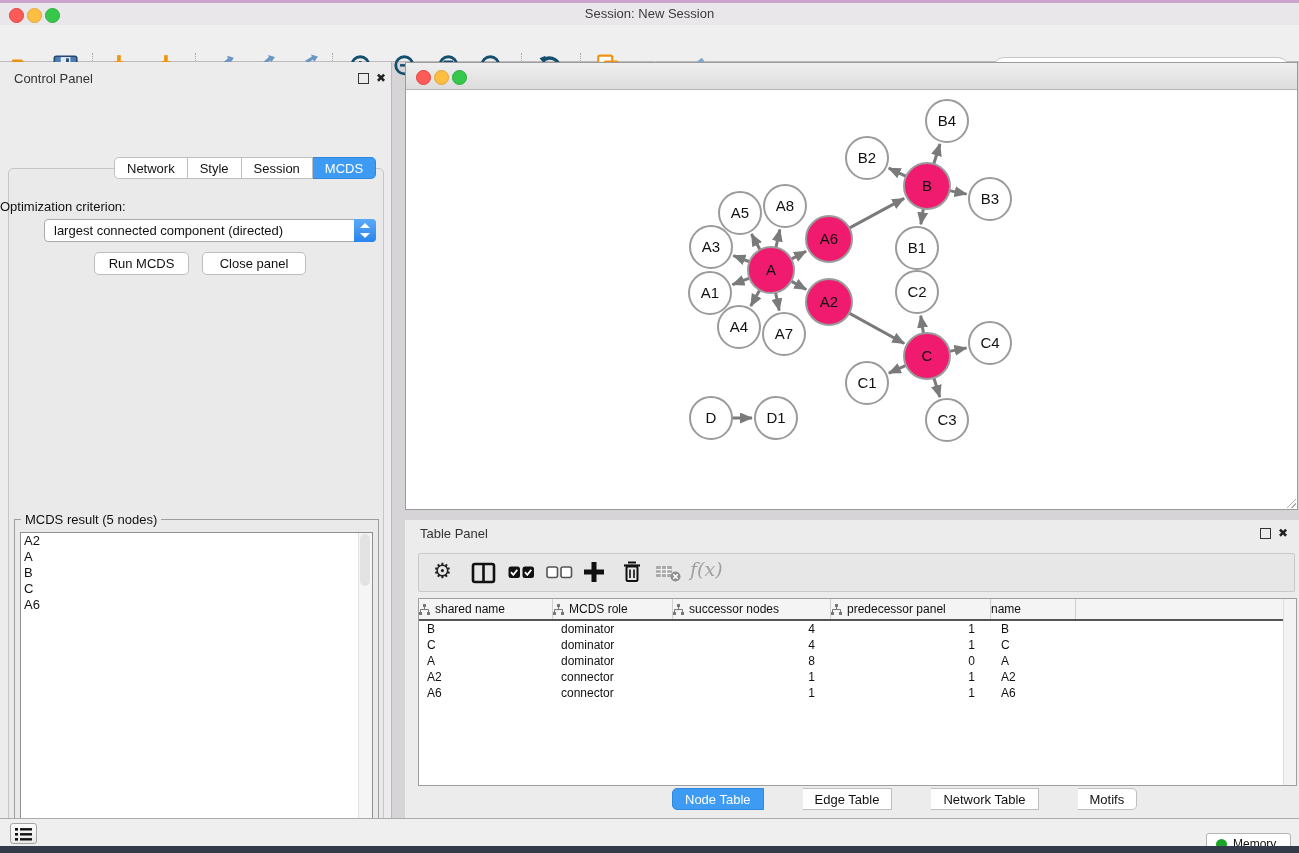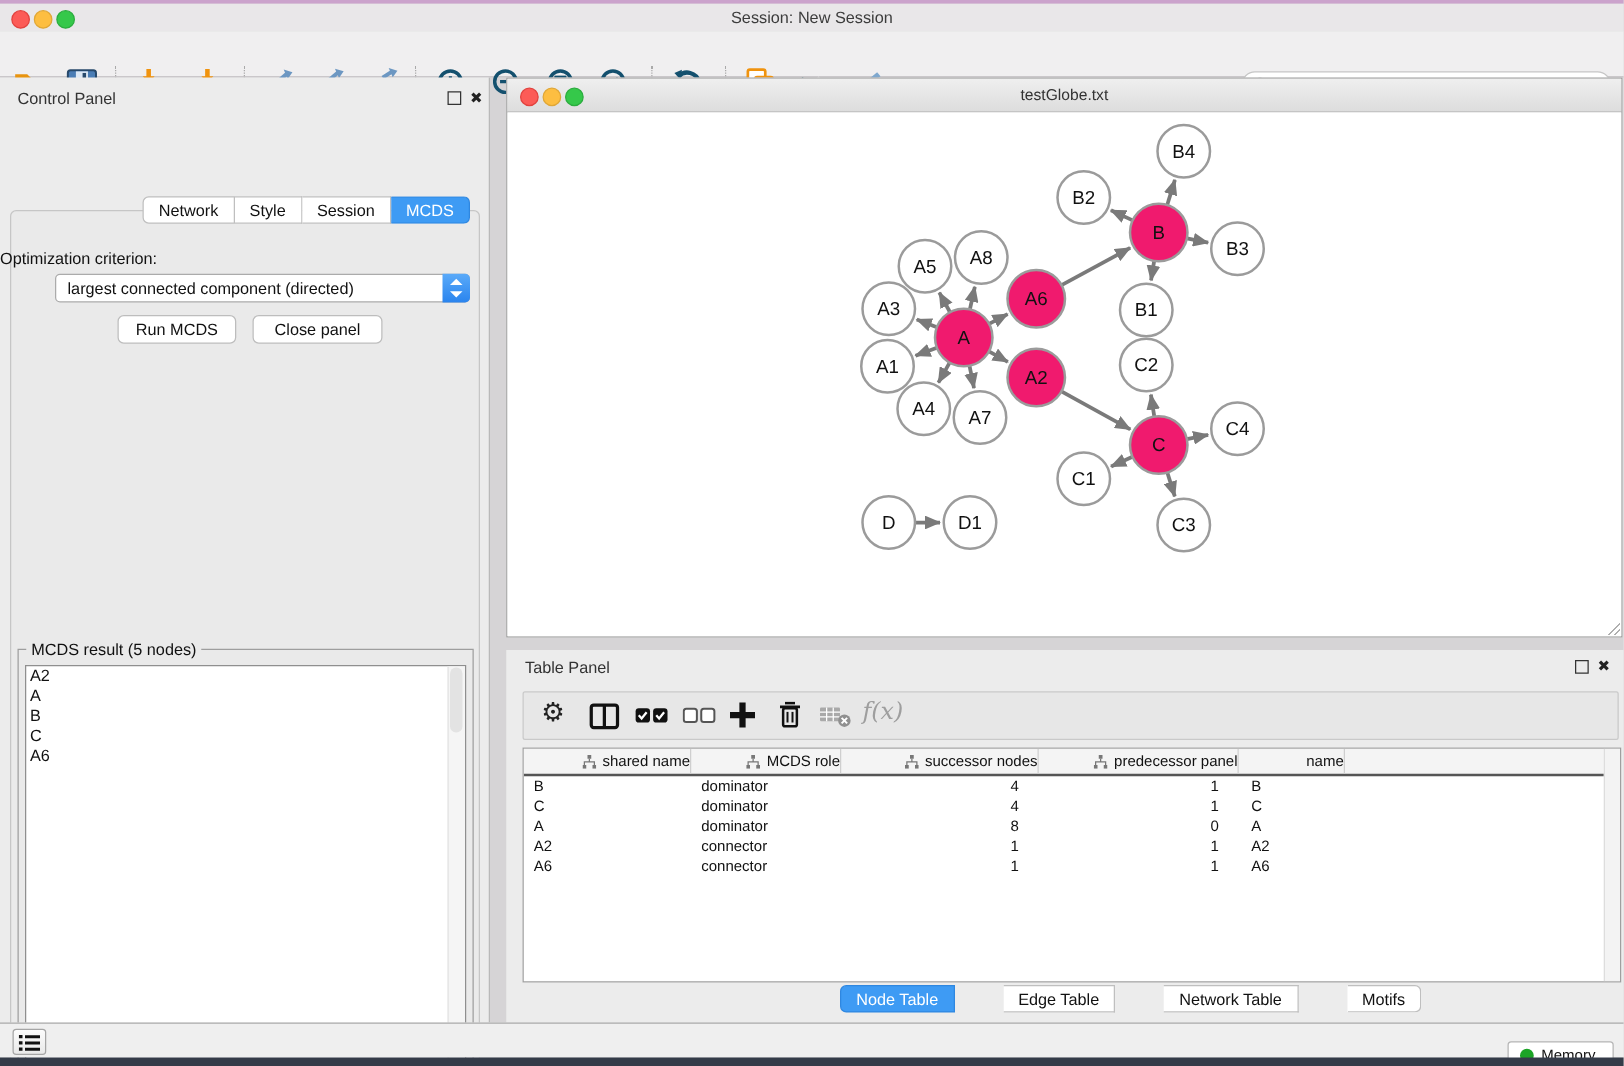--- a/index.html
+++ b/index.html
@@ -61,21 +61,21 @@
 
   
   #table-panel{left:405px;top:520px;width:894px;height:298px;background:#ECECEC;}
   #tp-toolbar{position:absolute;left:13px;top:33px;width:877px;height:39px;background:#E7E7E7;border:1px solid #C9C9C9;border-radius:2px;box-sizing:border-box;}
   .tt-icon{position:absolute;top:7px;cursor:pointer;}
   .tt-label{font-size:21px;color:#222;line-height:25px;}
   .fx-label{font-family:"DejaVu Serif","Liberation Serif",serif;font-style:italic;font-size:19px;color:#9E9E9E;}
   #data-table{position:absolute;left:13px;top:78px;width:879px;height:188px;background:#fff;border:1px solid #9F9F9F;box-sizing:border-box;overflow:hidden;}
   .t-grid{display:grid;grid-template-columns:134px 120px 158px 160px 85px 1fr;}
   #thead-row{background:#F4F4F4;border-bottom:2px solid #555;height:20px;}
-  .th-cell{font-size:12px;color:#111;border-right:1px solid #CFCFCF;display:flex;align-items:center;justify-content:flex-end;gap:5px;height:20px;cursor:pointer;}
+  .th-cell{font-size:12px;color:#111;border-right:1px solid #CFCFCF;display:flex;align-items:center;justify-content:flex-start;gap:5px;height:20px;cursor:pointer;}
   .th-cell:last-child{border-right:none;}
   .td-row{height:16px;cursor:pointer;}
   .td-cell{font-size:12px;color:#111;line-height:16px;white-space:nowrap;overflow:hidden;}
   .al{padding-left:8px;text-align:left;}
   .ar{padding-right:16px;text-align:right;}
   .nm{padding-left:10px;text-align:left;}
   #table-scroll{position:absolute;right:0;top:0;bottom:0;width:12px;background:#F3F3F3;border-left:1px solid #DDD;}
   #table-tabs{position:absolute;left:267px;top:268px;display:flex;gap:39px;}
 
   
@@ -288,21 +288,20 @@
           </div>
       </div>
     </div>
   </div>
 
   <div id="network-frame" class="abs">
     <div id="nf-titlebar">
       <span class="tl-dot tl-red" style="left:10px;top:7px;"></span>
       <span class="tl-dot tl-yellow" style="left:28px;top:7px;"></span>
       <span class="tl-dot tl-green" style="left:46px;top:7px;"></span>
-      <div class="title">testGlobe.txt</div>
     </div>
     <div id="nf-canvas">
       <svg id="graph-svg" width="891" height="419" viewBox="0 0 891 419">
           <defs>
             <marker id="arrow" markerUnits="userSpaceOnUse" markerWidth="13" markerHeight="11" refX="12" refY="5.5" orient="auto">
               <path d="M0,0 L13,5.5 L0,11 Z" fill="#7A7A7A"></path>
             </marker>
           </defs>
           <line x1="354.01124522107034" y1="159.7948702451939" x2="345.4665267258396" y2="144.08361365718898" stroke="#7A7A7A" stroke-width="3" marker-end="url(#arrow)"></line>
           <line x1="369.91502821252493" y1="157.53129959988598" x2="373.87127490866965" y2="139.4456004175103" stroke="#7A7A7A" stroke-width="3" marker-end="url(#arrow)"></line>

